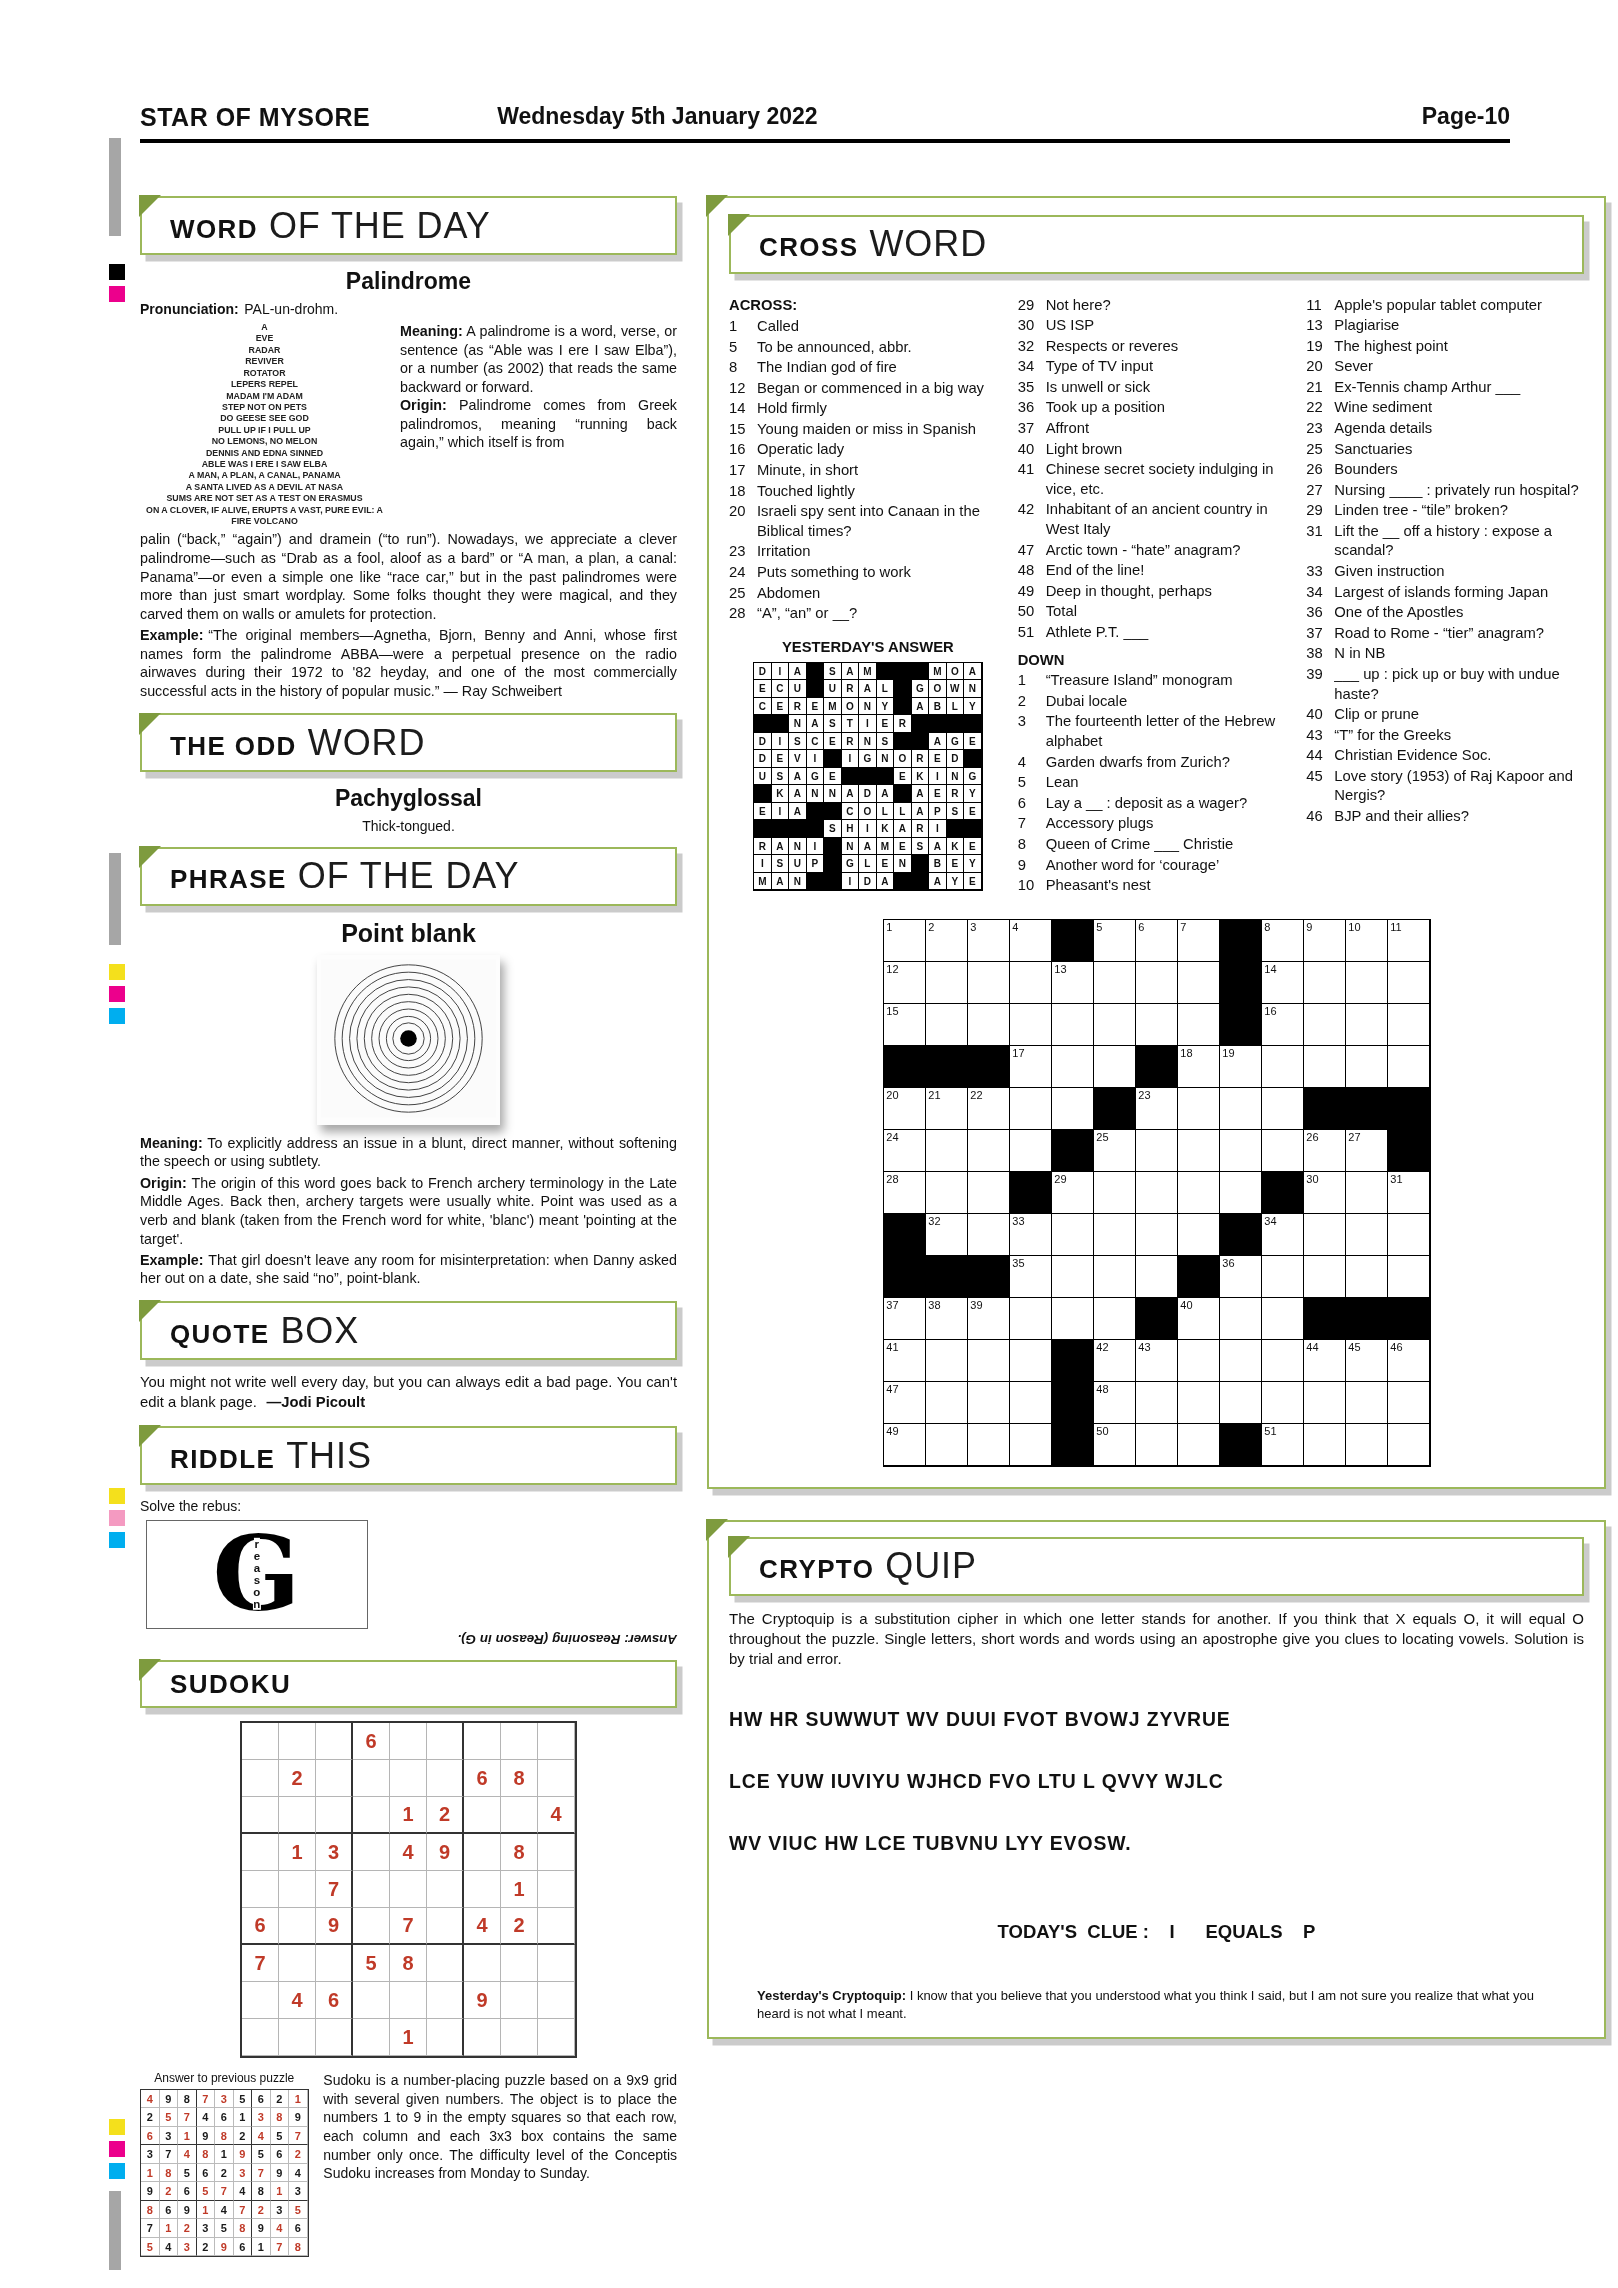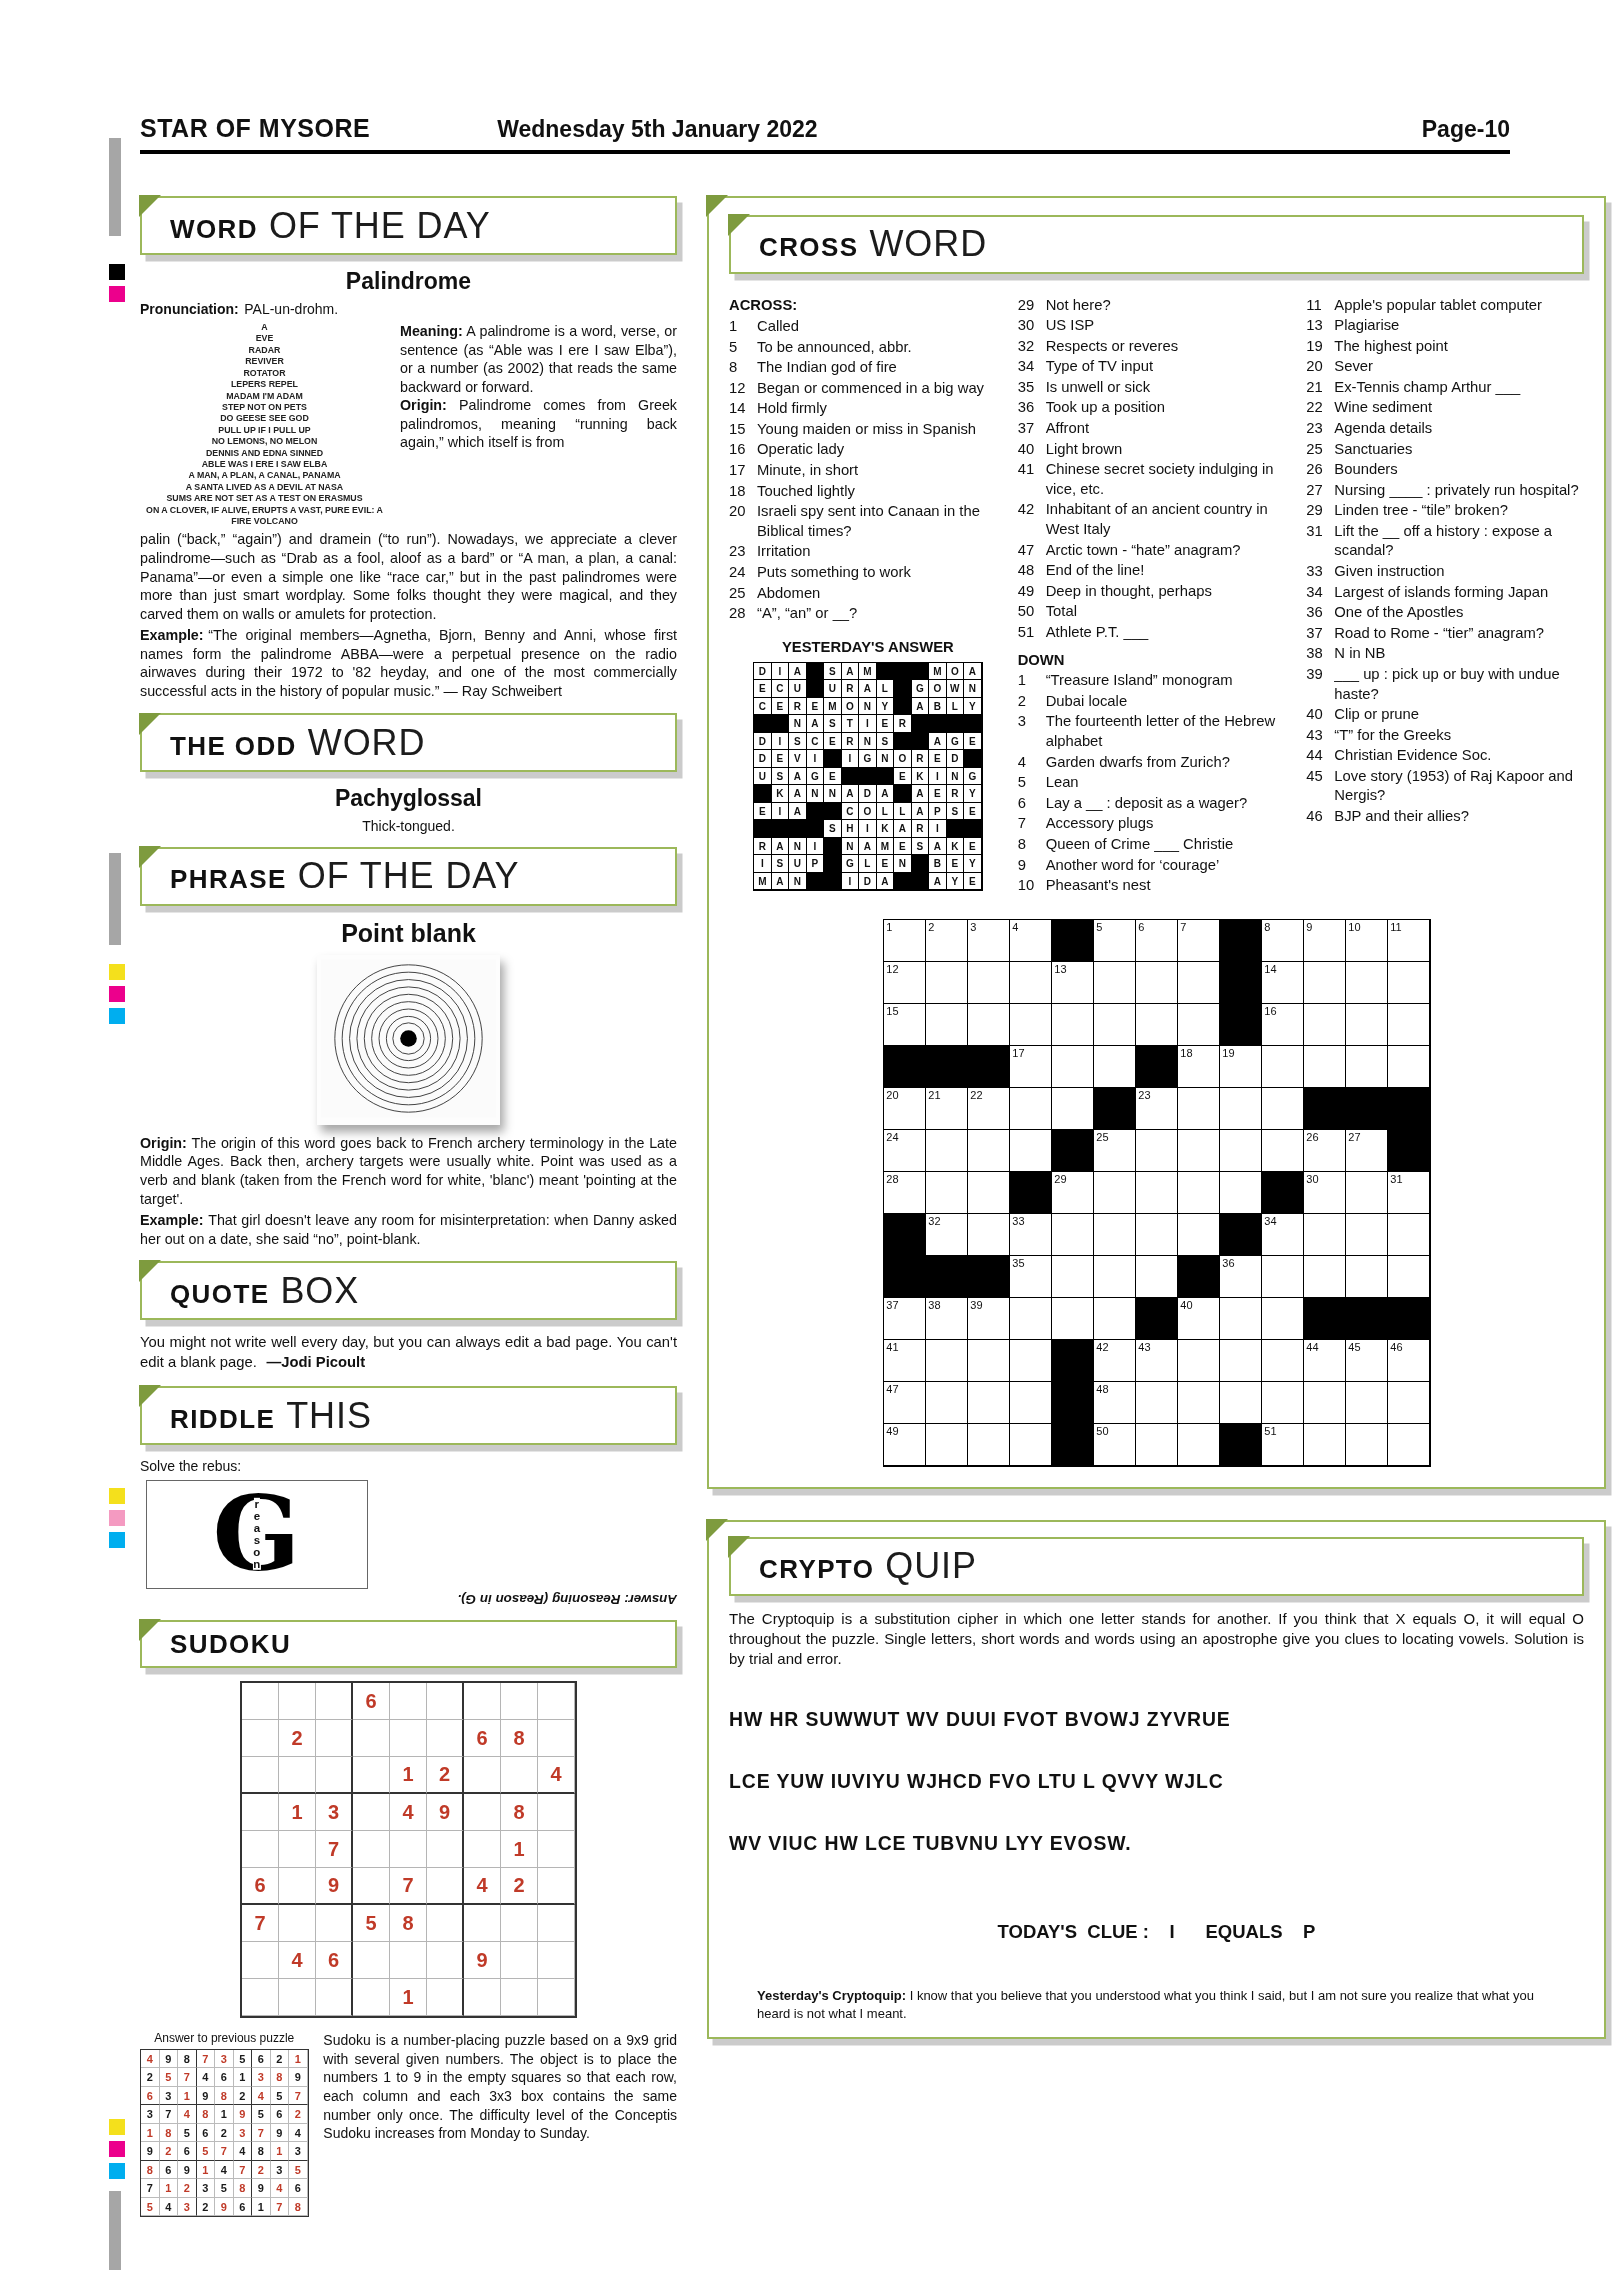--- a/index.html
+++ b/index.html
@@ -2,21 +2,21 @@
 <html style="font-size:14.8px"><head>
 <meta charset="utf-8">
 <style>
   *{margin:0;padding:0;box-sizing:border-box}
   body{width:1619px;height:2289px;position:relative;background:#fff;overflow:hidden;
        font-family:"Liberation Sans",sans-serif;color:#111}
   
   .mark{position:absolute;width:15.7px;height:15.7px}
   .bar{position:absolute;width:12px;background:#a6a6a6}
   
-  .hdr{position:absolute;left:140px;top:114px;width:1370px;display:flex;align-items:flex-end;
+  .hdr{position:absolute;left:140px;top:103px;width:1370px;display:flex;align-items:flex-start;
        border-bottom:4.6px solid #000;padding-bottom:7.4px}
   .mast{font-weight:bold;font-size:25px;letter-spacing:0.5px}
   .hdate{font-weight:bold;font-size:23px;margin-left:127px}
   .hpage{font-weight:bold;font-size:23px;margin-left:auto}
   .col-left{position:absolute;left:140px;top:196px;width:537px}
   .col-right{position:absolute;left:707px;top:196px;width:899px}
   
   .gbox{position:relative;border:2.8px solid #9cb85a;background:#fff;box-shadow:5.5px 6.5px 0 #cbcbcb}
   .gbox::before{content:"";position:absolute;top:-2.8px;left:-2.8px;width:0;height:0;
        border-left:22px solid #7e9b3e;border-bottom:22px solid transparent}
@@ -185,20 +185,23 @@
               <circle cx="95" cy="86" r="48"></circle>
               <circle cx="95" cy="86" r="40"></circle>
             <circle cx="95" cy="86" r="32"></circle>
               <circle cx="95" cy="86" r="24"></circle>
               <circle cx="95" cy="86" r="17"></circle>
           </g>
           <circle cx="95" cy="86" r="9" fill="#000"></circle>
         </svg>
       </div>
     </div>
+    <p class="para">
+      <b>Meaning:</b><span>To explicitly address an issue in a blunt, direct manner, without softening the speech or using subtlety.</span>
+    </p>
     <p class="para">
       <b>Origin:</b><span>The origin of this word goes back to French archery terminology in the Late Middle Ages. Back then, archery targets were usually white. Point was used as a verb and blank (taken from the French word for white, 'blanc') meant 'pointing at the target'.</span>
     </p>
     <p class="para">
       <b>Example:</b><span>That girl doesn't leave any room for misinterpretation: when Danny asked her out on a date, she said “no”, point-blank.</span>
     </p>
   </section>
 
   <section>
     <div class="gbox sec-title">

